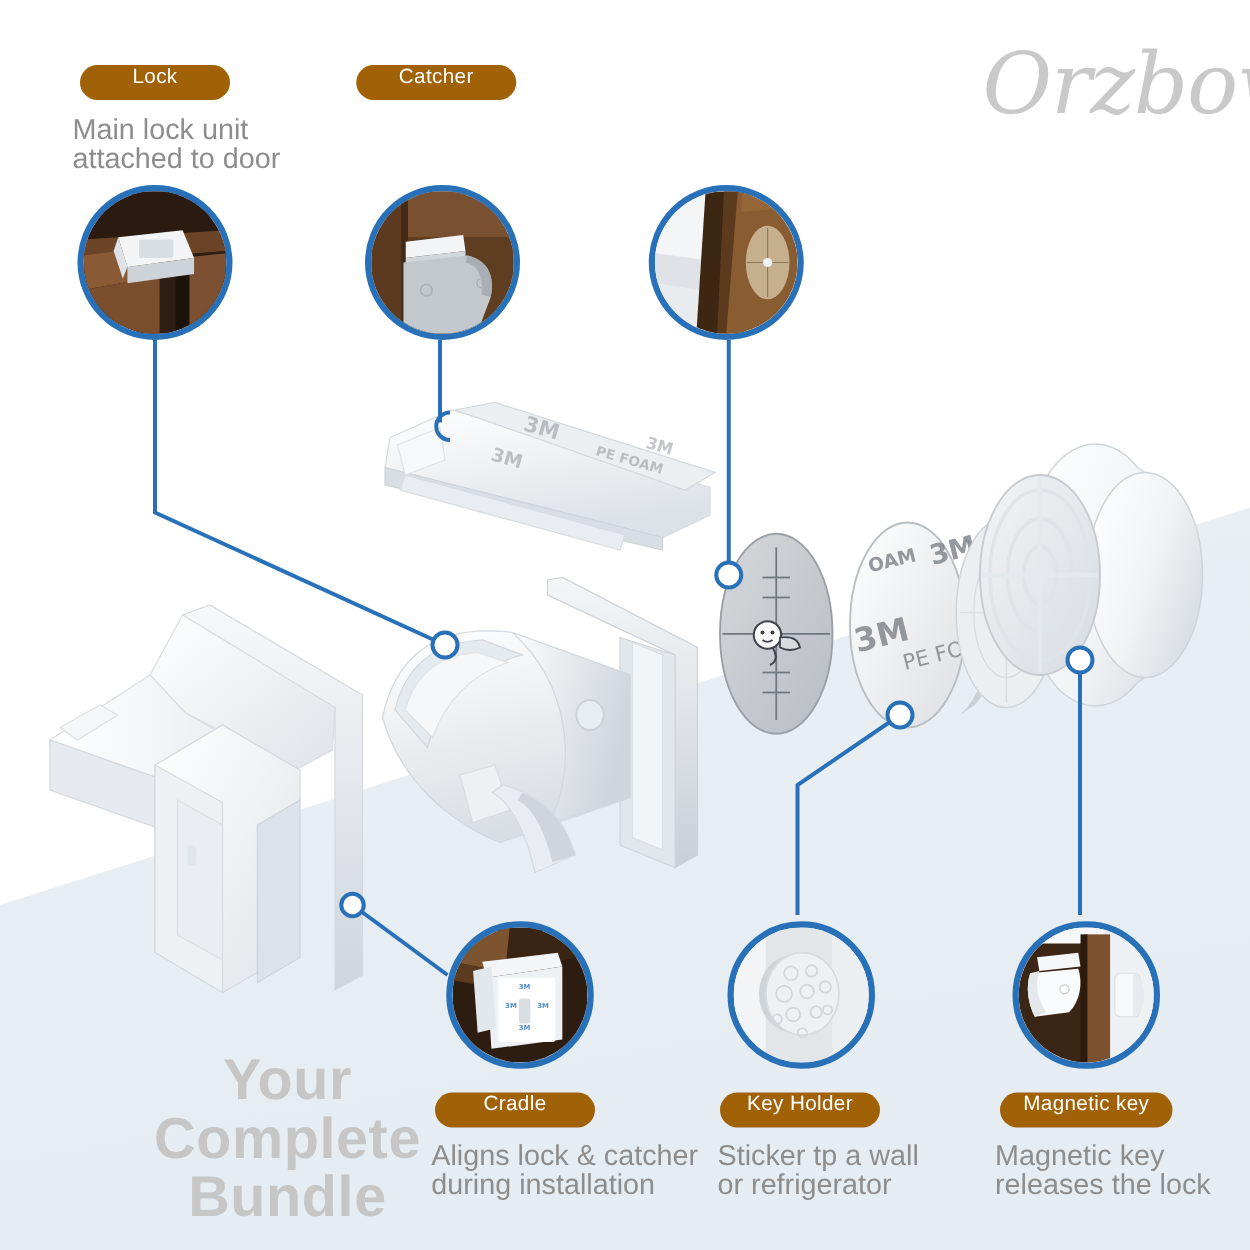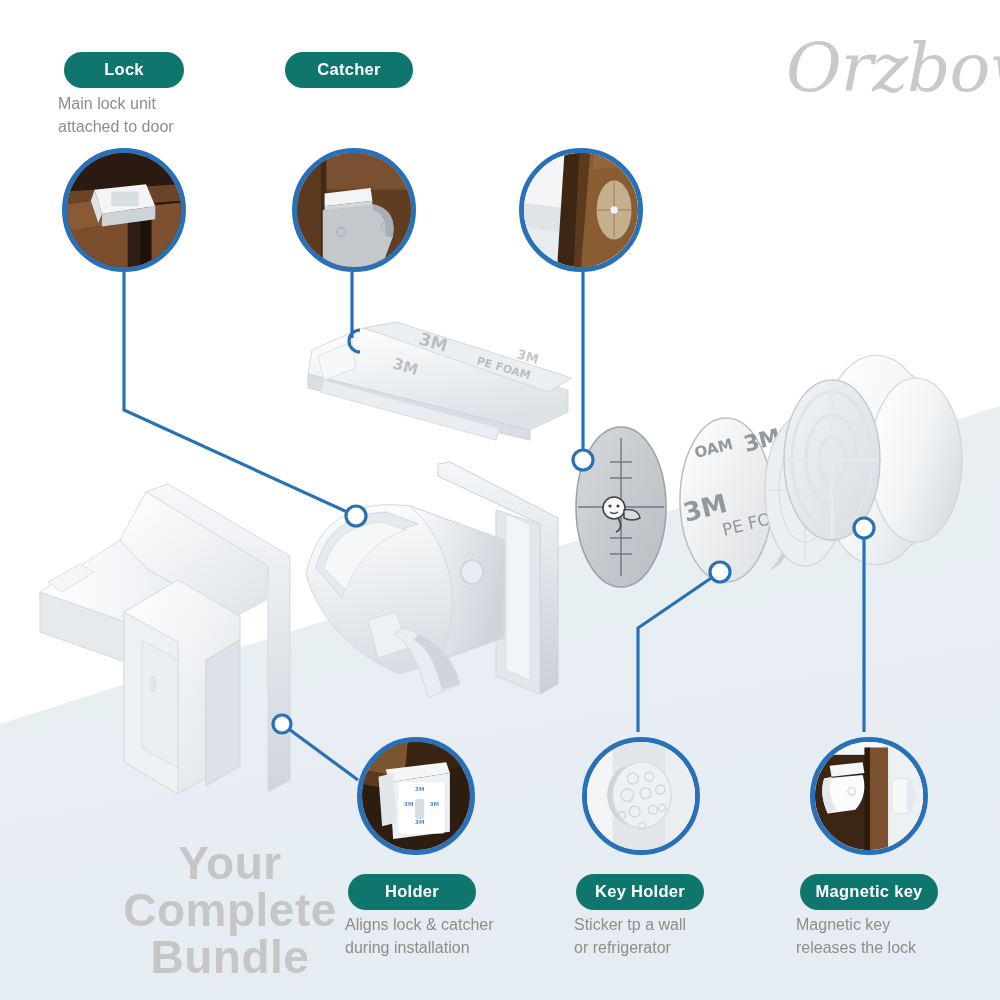--- a/index.html
+++ b/index.html
@@ -10,35 +10,35 @@
     overflow:hidden;
   }
   #stage{position:relative;width:1000px;height:1000px;overflow:hidden;background:#fff;}
 
   
   .floor{position:absolute;left:0;top:0;width:1000px;height:1000px;}
 
   
   .badge{
     position:absolute;
-    background:#0f766e;
+    background:#a16207;
     color:#ffffff;
     border-radius:22px;
     font-size:16.5px;
-    font-weight:bold;
+    font-weight:normal;
     letter-spacing:.3px;
     text-align:center;
-    padding:8px 0 9px 0;
+    padding:0 0 9px 0;
     box-sizing:border-box;
     white-space:nowrap;
   }
   .caption{
     position:absolute;
     color:#8d8d8d;
-    font-size:16px;
+    font-size:23px;
     line-height:23px;
     white-space:pre-line;
   }
 
   
   .photo{
     position:absolute;
     border-radius:50%;
     border:5px solid #2871b8;
     box-sizing:border-box;
@@ -432,21 +432,21 @@
       <polygon points="16,26 52,22 54,34 18,38" fill="#f4f6f8"></polygon>
       <path d="M10,40 L52,36 C56,48 54,64 44,74 L14,78 C8,66 6,52 10,40 Z" fill="#fafbfc"></path>
       <path d="M10,40 C6,52 8,66 14,78 L24,74 C16,62 14,50 18,38 Z" fill="#e4e8ec"></path>
       <circle cx="40" cy="54" r="4" fill="none" stroke="#cfd4d9" stroke-width="1.3"></circle>
 
       <rect x="84" y="40" width="22" height="38" rx="5" fill="#f7f8f9" stroke="#dcdfe3" stroke-width="1"></rect>
       <path d="M100,40 C112,42 114,74 100,78 Z" fill="#e6eaee"></path>
     </svg>
   </div>
 
-  <div class="badge" style="left:348px;top:874px;width:128px;">Holder</div>
+  <div class="badge" style="left:348px;top:874px;width:128px;">Cradle</div>
   <div class="caption" style="left:345px;top:913px;width:230px;">Aligns lock &amp; catcher
 during installation</div>
 
   <div class="badge" style="left:576px;top:874px;width:128px;">Key Holder</div>
   <div class="caption" style="left:574px;top:913px;width:210px;">Sticker tp a wall
 or refrigerator</div>
 
   <div class="badge" style="left:800px;top:874px;width:138px;">Magnetic key</div>
   <div class="caption" style="left:796px;top:913px;width:210px;">Magnetic key
 releases the lock</div>

